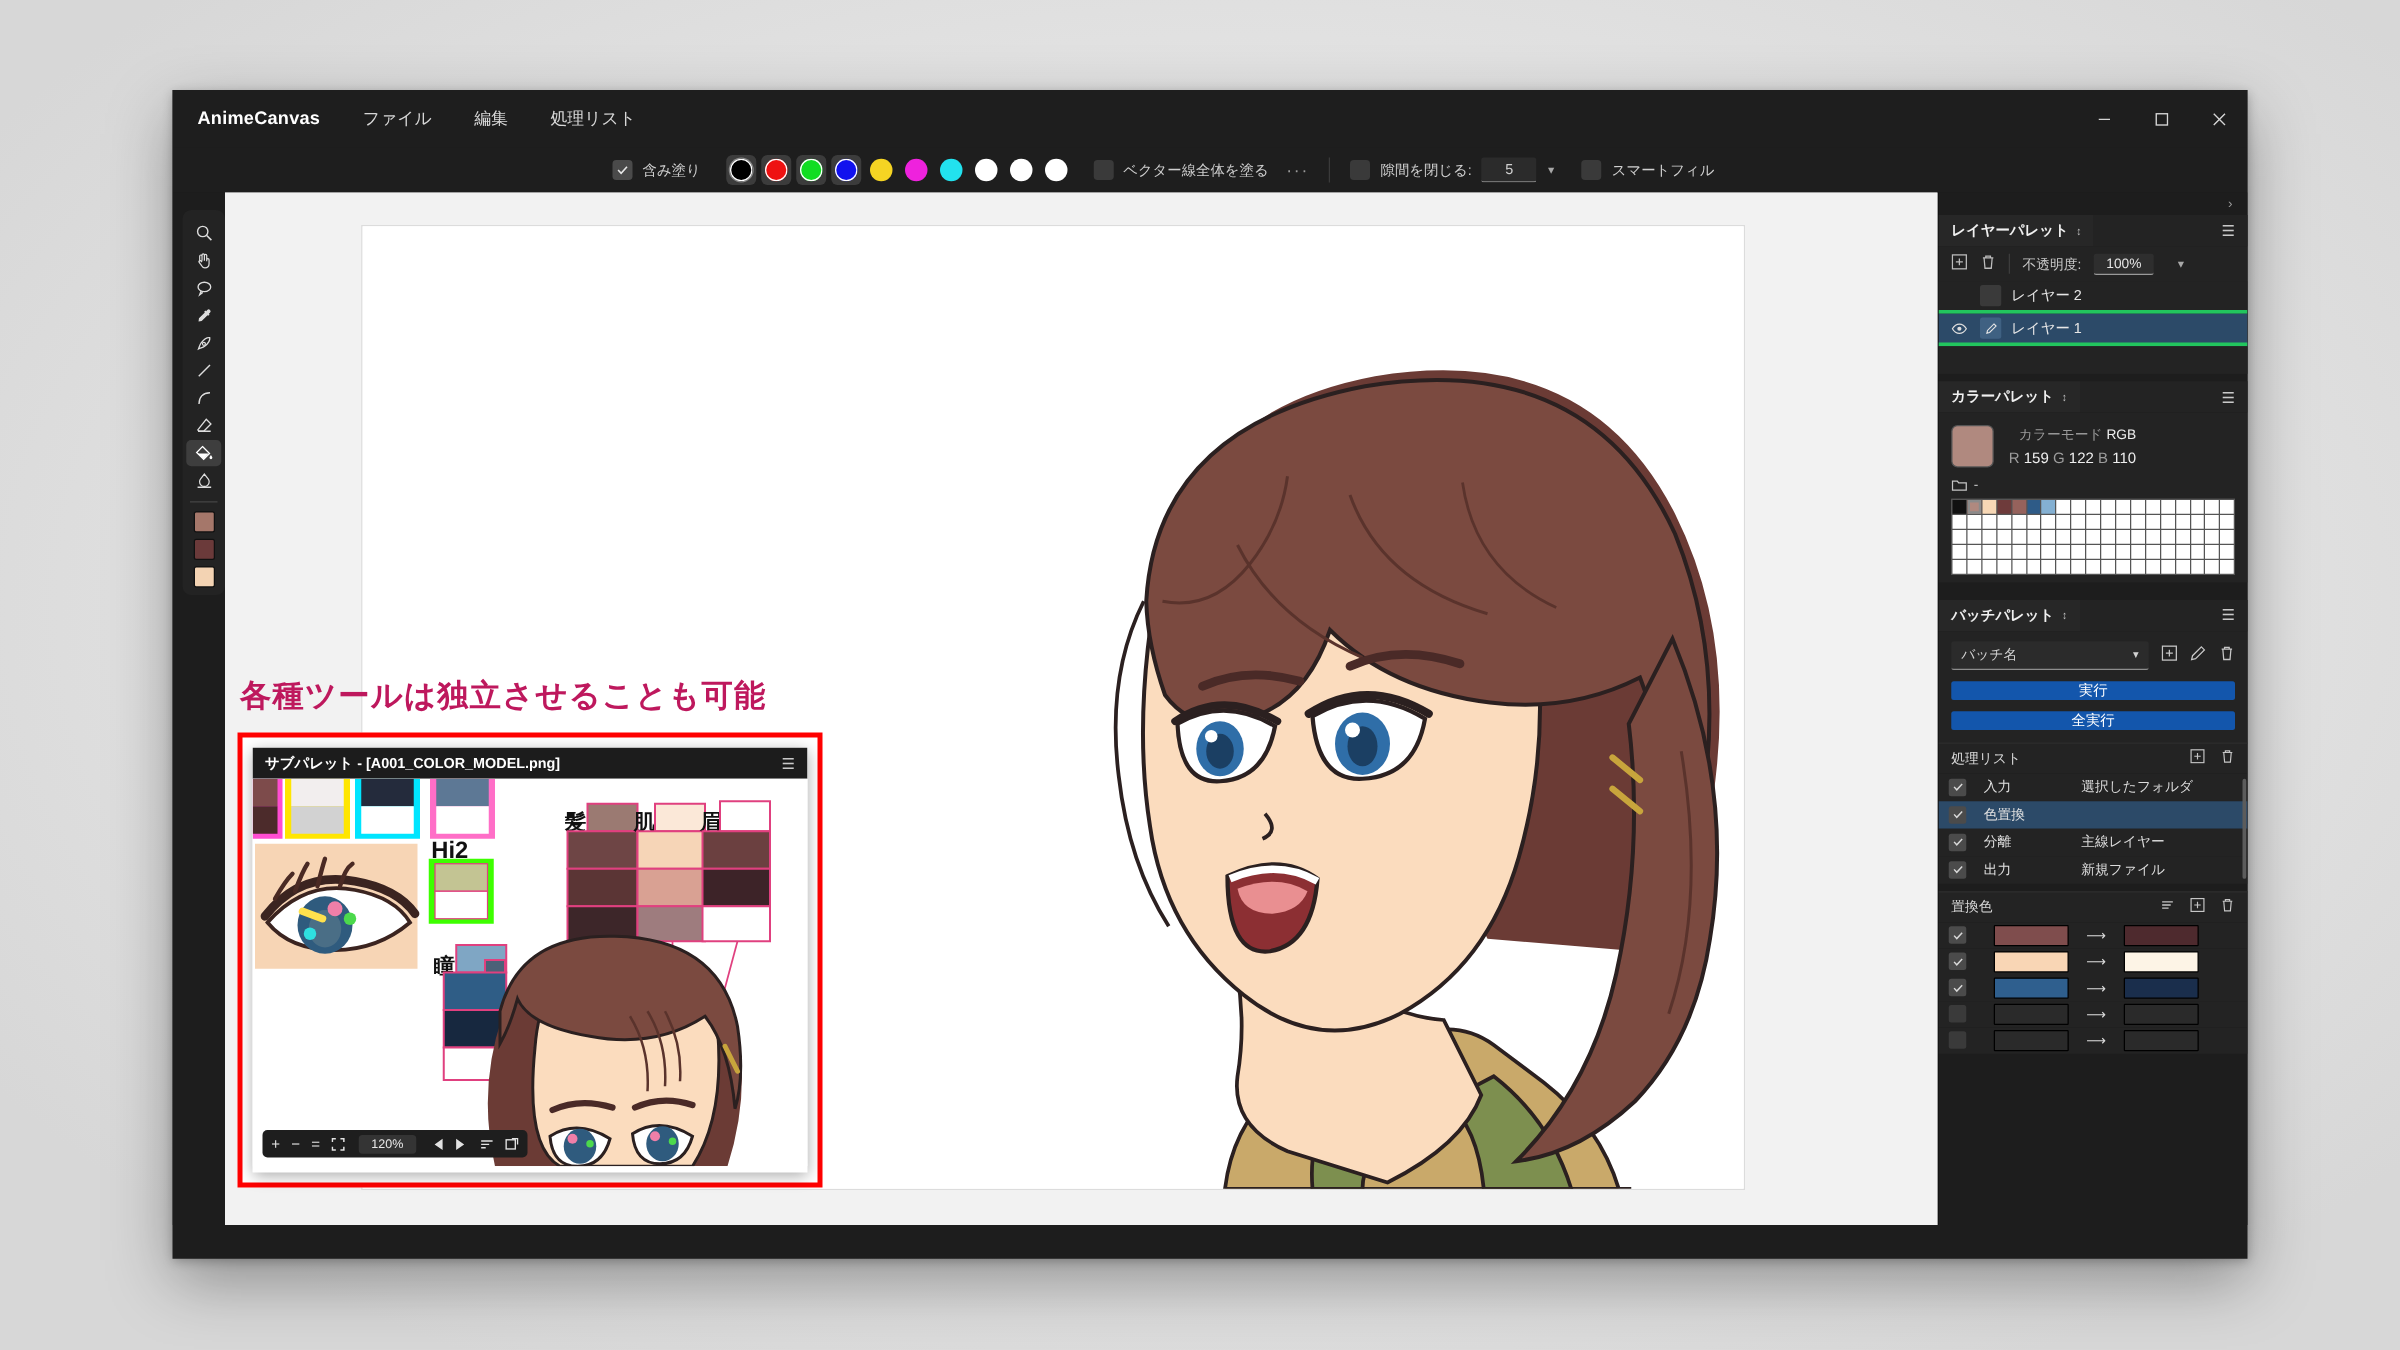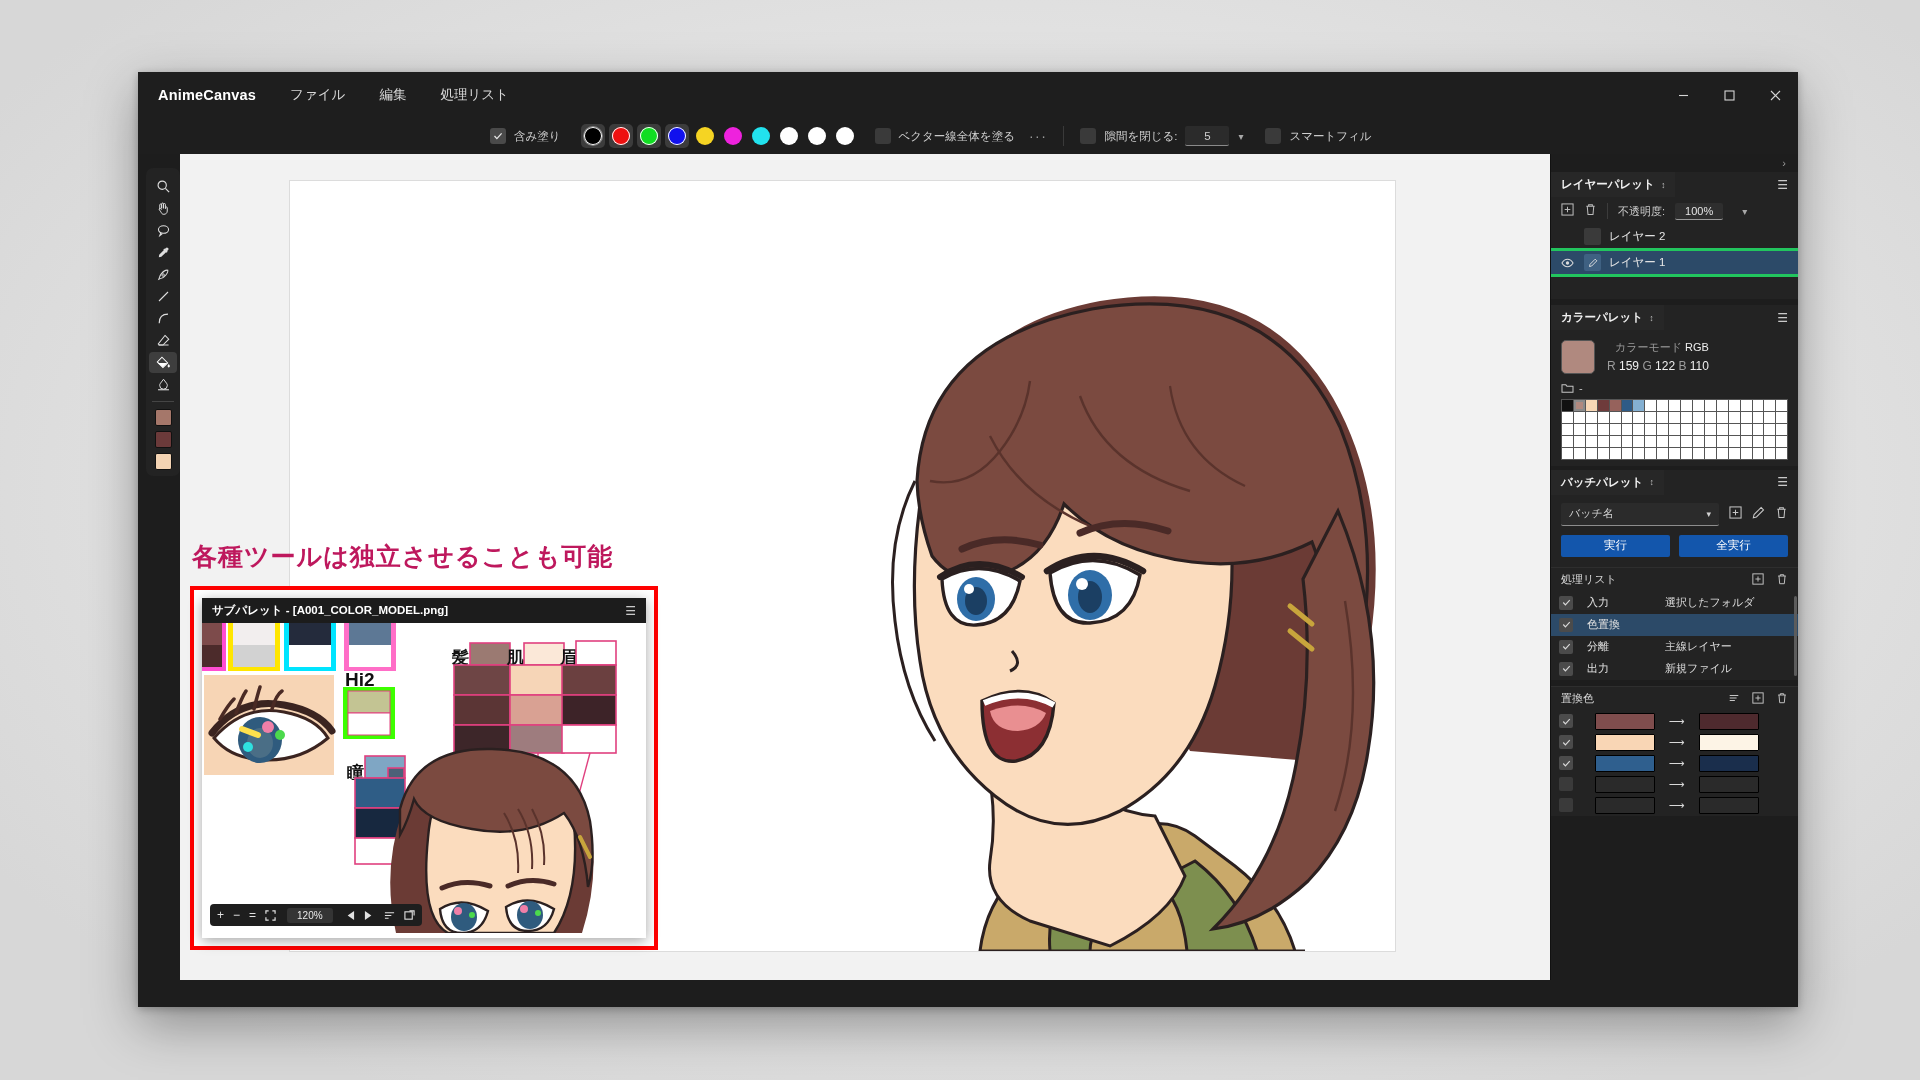--- a/index.html
+++ b/index.html
@@ -167,21 +167,21 @@
   .swcell{aspect-ratio:1/1;background:#fff;}
   
   .bp-body{background:#232323;padding:8px 10px 10px;}
   .bp-select{
     flex:1;height:22px;background:#2b2b2b;border-bottom:1px solid #8d8d8d;border-radius:2px;
     display:flex;align-items:center;justify-content:space-between;padding:0 8px;
     color:#d2d2d2;font-size:11px;
   }
   .bp-row{display:flex;align-items:center;gap:10px;}
   .bp-icons{display:flex;align-items:center;gap:10px;color:#c6c6c6;font-size:12px;}
-  .bp-btns{display:flex;gap:9px;margin-top:9px;}
+  .bp-btns{display:flex;gap:9px;margin-top:9px;flex-direction:column;}
   .bp-btn{
     flex:1;height:22px;background:#1356ac;color:#fff;font-size:11.5px;
     display:flex;align-items:center;justify-content:center;border-radius:2px;
   }
   .sub-head{
     height:24px;display:flex;align-items:center;justify-content:space-between;
     padding:0 10px;color:#d8d8d8;font-size:11px;background:#232323;border-top:1px solid #2e2e2e;
   }
   .proc-row{
     height:22px;display:flex;align-items:center;padding-left:8px;font-size:11px;color:#e0e0e0;background:#232323;
@@ -735,21 +735,21 @@
             <div class="swcell"></div>
             <div class="swcell"></div>
             <div class="swcell"></div>
             <div class="swcell"></div>
             <div class="swcell"></div>
             <div class="swcell"></div>
             <div class="swcell"></div>
           </div>
       </div>
 
-      <div class="palette-head" style="margin-top:4px;">
+      <div class="palette-head" style="margin-top:14px;">
         <div class="ph-tab">
           <span>バッチパレット</span>
           <span style="color:#bdbdbd;font-size:9px;">↕</span>
         </div>
         <div class="ph-rest">
           <span class="hamburger">☰</span>
         </div>
       </div>
       <div class="bp-body">
         <div class="bp-row">

